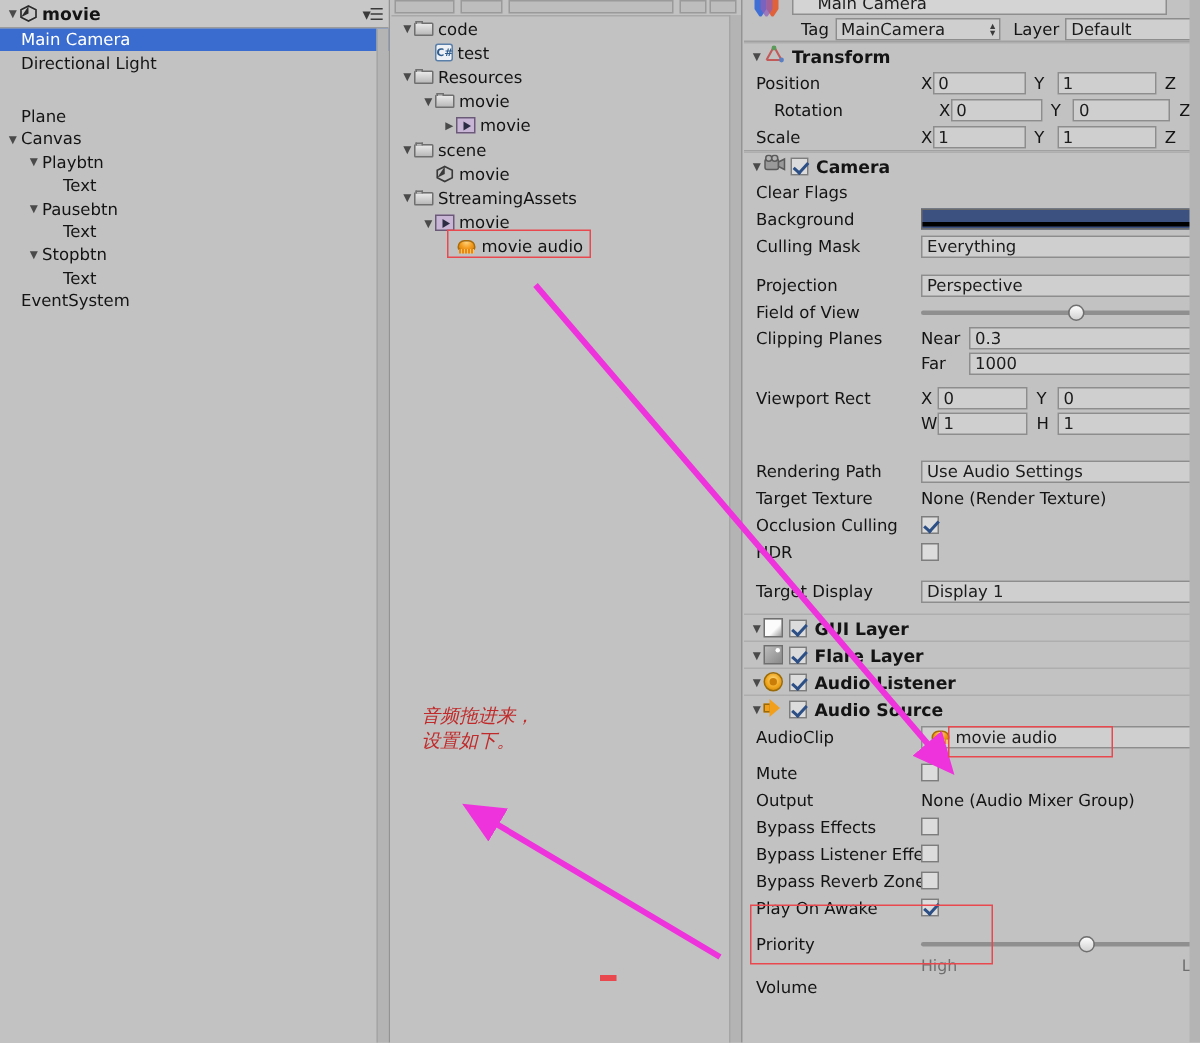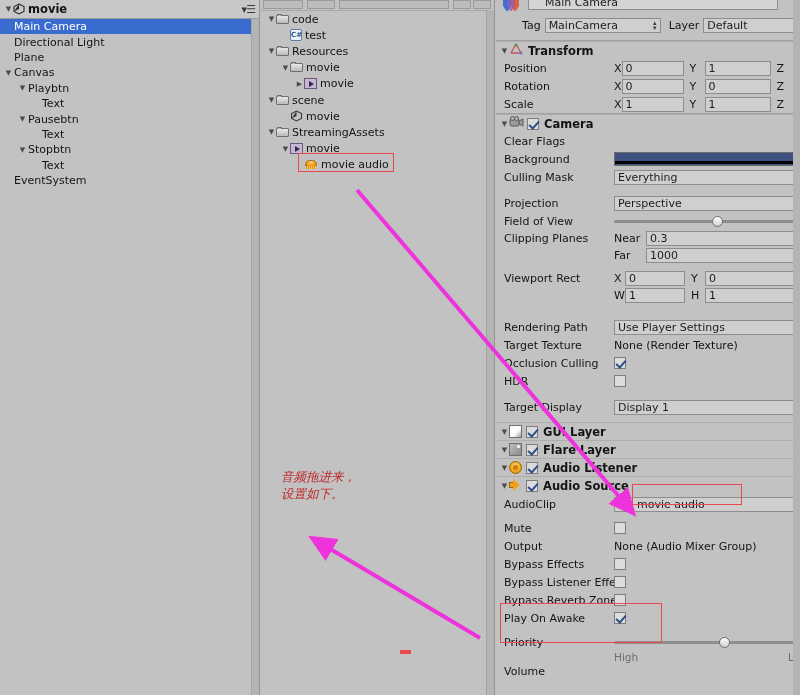--- a/index.html
+++ b/index.html
@@ -81,21 +81,21 @@
   .insp-namebar{height:11px;background:#c2c2c2;position:relative;overflow:hidden;}
   .insp-namebar .nfield{
     position:absolute;left:32px;top:-6px;right:22px;height:16px;
     background:#d4d4d4;border:1px solid #8e8e8e;box-sizing:border-box;
     font-size:11px;padding-left:16px;line-height:15px;color:#1c1c1c;
   }
   .insp-namebar .cbx{
     position:absolute;left:34px;top:-4px;width:11px;height:11px;background:#dcdcdc;border:1px solid #7d7d7d;box-sizing:border-box;
   }
   .camicon-top{position:absolute;left:2px;top:-14px;width:26px;height:28px;}
-  .taglayer{height:29px;display:flex;align-items:center;padding-left:26px;}
+  .taglayer{height:16px;display:flex;align-items:center;padding-left:38px;}
   .taglayer .lbl{margin-right:4px;}
   .dd{
     background:#cfcfcf;border:1px solid #8d8d8d;box-sizing:border-box;height:15px;
     display:flex;align-items:center;padding:0 3px;font-size:11px;position:relative;color:#1c1c1c;
   }
   .dd .arrows{position:absolute;right:3px;top:2px;font-size:7px;line-height:5px;color:#3b3b3b;}
   .sep{height:1px;background:#a0a0a0;}
   .comp-head{
     height:17px;display:flex;align-items:center;padding-left:4px;background:#c2c2c2;
     border-top:1px solid #aeaeae;
@@ -173,21 +173,21 @@
   </div>
   <div id="hier-list">
       <div class="hrow sel" style="padding-left: 4px;">
         <span class="tri blank">▼</span>
         <span class="hlabel">Main Camera</span>
       </div>
       <div class="hrow" style="padding-left: 4px;">
         <span class="tri blank">▼</span>
         <span class="hlabel">Directional Light</span>
       </div>
-      <div class="hrow" style="padding-left: 4px;">
+      <div class="hrow" style="padding-left: 4px; margin-top: 20px;">
         <span class="tri blank">▼</span>
         <span class="hlabel">Plane</span>
       </div>
       <div class="hrow" style="padding-left: 4px;">
         <span class="tri">▼</span>
         <span class="hlabel">Canvas</span>
       </div>
       <div class="hrow" style="padding-left: 18px;">
         <span class="tri">▼</span>
         <span class="hlabel">Playbtn</span>
@@ -327,21 +327,21 @@
   </div>
   <div id="transform-rows">
       <div class="prow2" style="height: 18px;">
         <span class="plabel">Position</span>
         <span class="ax">X</span>
         <div class="field" style="width:62px;">0</div>
         <span class="ax" style="width:15px;padding-left:6px;">Y</span>
         <div class="field" style="width:66px;">1</div>
         <span class="ax" style="width:14px;padding-left:6px;">Z</span>
       </div>
-      <div class="prow2" style="height: 18px;">
+      <div class="prow2" style="height: 18px; margin-left: 12px;">
         <span class="plabel">Rotation</span>
         <span class="ax">X</span>
         <div class="field" style="width:62px;">0</div>
         <span class="ax" style="width:15px;padding-left:6px;">Y</span>
         <div class="field" style="width:66px;">0</div>
         <span class="ax" style="width:14px;padding-left:6px;">Z</span>
       </div>
       <div class="prow2" style="height: 18px;">
         <span class="plabel">Scale</span>
         <span class="ax">X</span>
@@ -419,21 +419,21 @@
     <span class="plabel"></span>
     <span class="ax" style="width:11px;">W</span>
     <div class="field" style="width:60px;">1</div>
     <span class="ax" style="width:14px;padding-left:6px;">H</span>
     <div class="field" style="flex:1;margin-right:2px;">1</div>
   </div>
   <div style="height:14px;"></div>
   <div class="prow2">
     <span class="plabel">Rendering Path</span>
     <div class="dd" style="flex:1;margin-right:2px;">
-      <span>Use Player Settings</span>
+      <span>Use Audio Settings</span>
     </div>
   </div>
   <div class="prow2">
     <span class="plabel">Target Texture</span>
     <div style="flex:1;margin-right:2px;font-size:11px;">None (Render Texture)</div>
   </div>
   <div class="prow2">
     <span class="plabel">Occlusion Culling</span>
     <span class="chk on"></span>
   </div>

